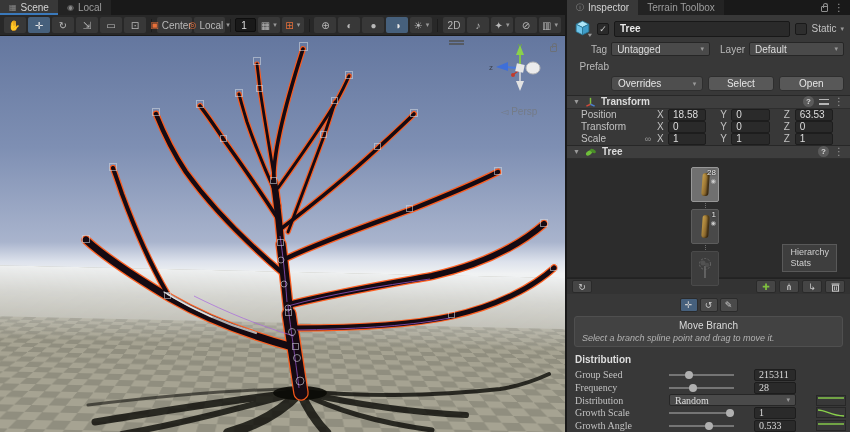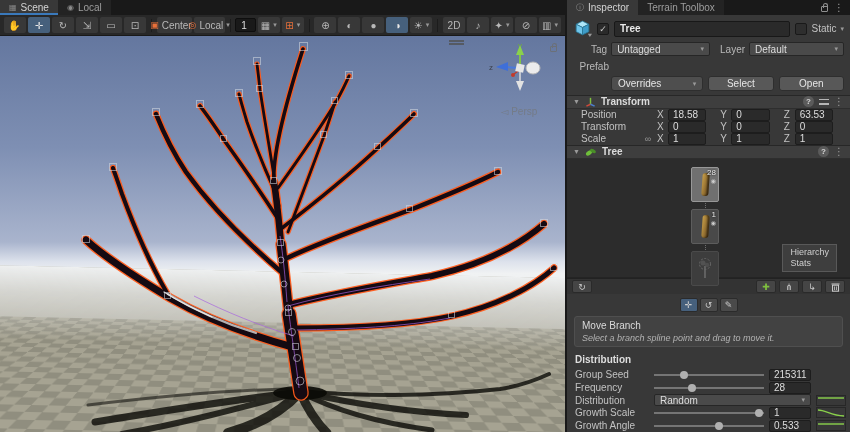--- a/index.html
+++ b/index.html
@@ -120,25 +120,25 @@
   .mini-btn { width:20px; height:13px; display:flex; align-items:center; justify-content:center;
     background:#454545; border:1px solid #2a2a2a; border-radius:2px; font-size:9px; color:#c9c9c9; }
   .mini-btn.leaf { color:#7fbf3f; }
 
   .tool-trio { display:flex; justify-content:center; gap:2px; padding:4px 0 3px 0; }
   .tool-btn { width:18px; height:14px; display:flex; align-items:center; justify-content:center;
     background:#4a4a4a; border:1px solid #2b2b2b; border-radius:2px; color:#cccccc; font-size:9px; }
   .tool-btn.sel { background:#46607c; }
 
   .infobox { margin:1px 7px 4px 7px; background:#424242; border:1px solid #4f4f4f; border-radius:3px; padding:3px 7px; }
-  .infobox .ti { color:#d9d9d9; margin-bottom:2px; }
+  .infobox .ti { color:#d9d9d9; margin-bottom:2px;text-align:center; }
   .infobox .de { color:#b2b2b2; font-size:9px;font-style:italic; }
 
   .dist-head { font-weight:bold; color:#dedede; padding:3px 0 3px 8px; }
-  .d-row { display:flex; align-items:center; height:13px; padding:0 4px 0 8px; gap:5px; }
+  .d-row { display:flex; align-items:center; height:13px; padding:0 4px 0 8px; gap:20px;font-family:Liberation Serif, serif; }
   .d-label { width:74px; color:#c2c2c2; }
   .slider { flex:1; position:relative; height:13px; }
   .slider .track { position:absolute; left:0; right:0; top:6px; height:1.5px; background:#757575; }
   .slider .handle { position:absolute; top:2.5px; width:8px; height:8px; border-radius:50%; background:#b0b0b0; }
   .d-value { width:42px; height:12px; background:#2a2a2a; border:1px solid #1d1d1d; border-radius:2px;
     display:flex; align-items:center; padding:0 4px; color:#dddddd; }
   .curve-slot { width:30px; height:11px; }
   .curve { width:30px; height:11px; background:#383838; border:1px solid #272727; }
   .dd-dist { flex:1; height:12px; }
 </style>

